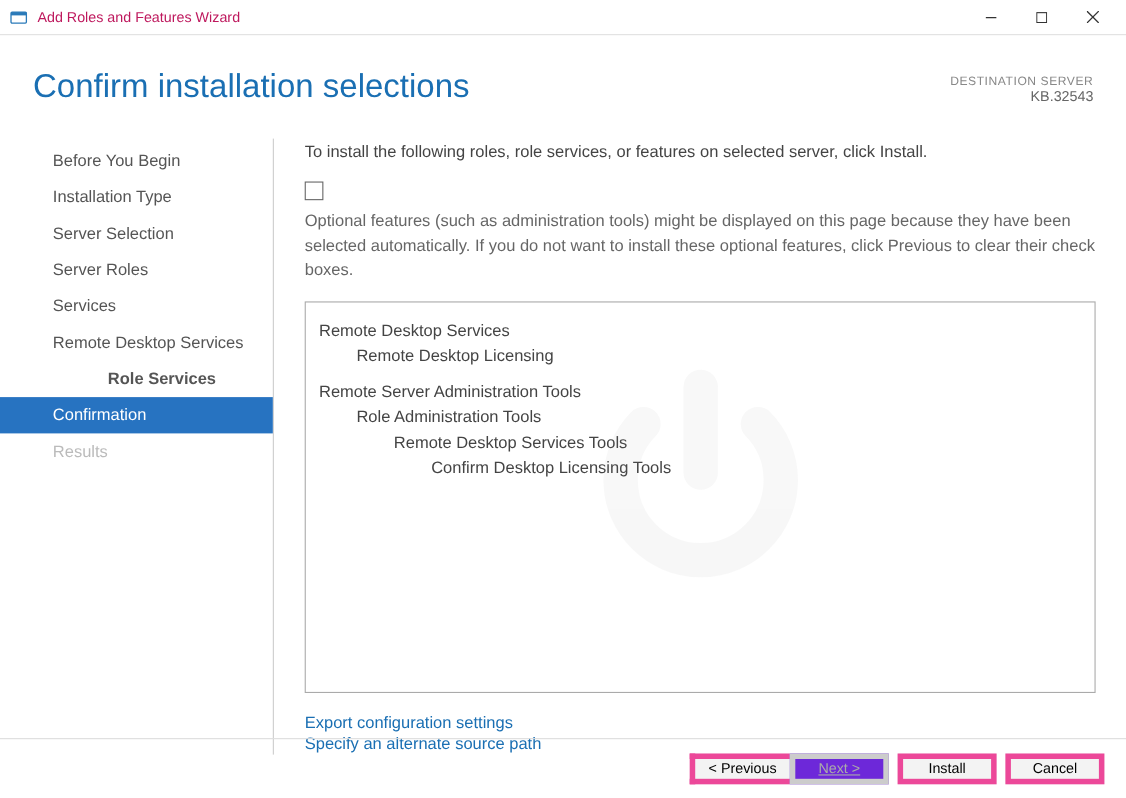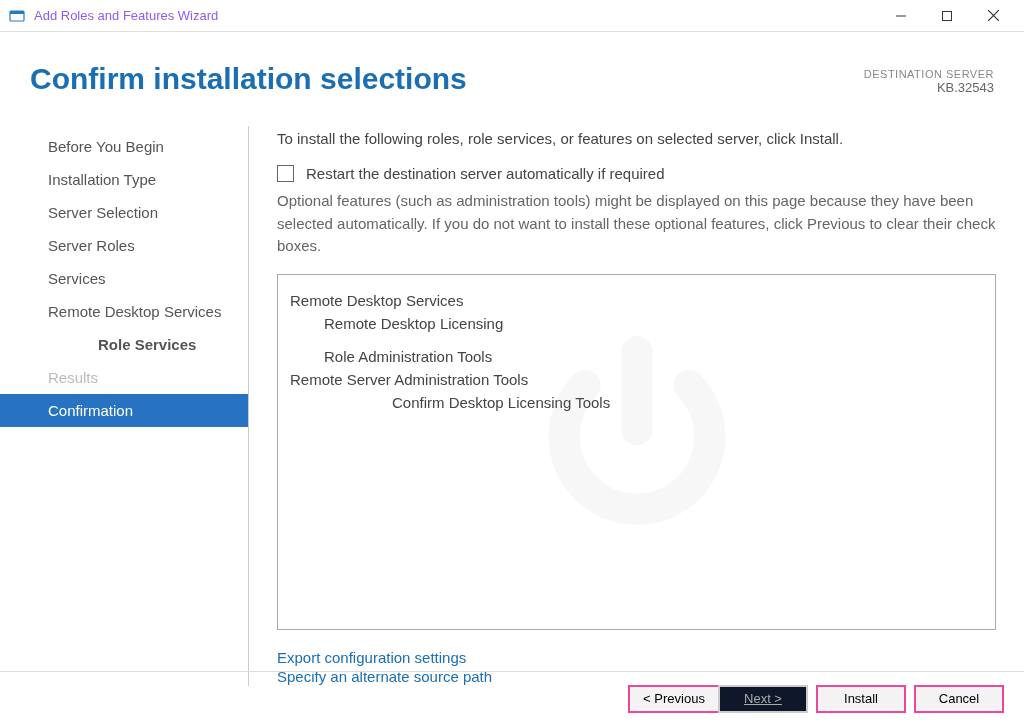--- a/index.html
+++ b/index.html
@@ -24,21 +24,21 @@
       width: 18px;
       height: 18px;
       margin-right: 8px;
       display: flex;
       align-items: center;
       justify-content: center;
     }
     .titlebar-title {
       flex: 1;
       font-size: 13px;
-      color: #8b5cf6;
+      color: #be185d;
     }
     .window-controls {
       display: flex;
       gap: 0;
     }
     .window-control {
       width: 46px;
       height: 32px;
       display: flex;
       align-items: center;
@@ -48,21 +48,21 @@
       color: #333;
     }
     .header-region {
       display: flex;
       justify-content: space-between;
       align-items: flex-start;
       padding: 30px 30px 10px 30px;
     }
     .page-title {
       font-size: 30px;
-      font-weight: 700;
+      font-weight: 400;
       color: #1a6fb3;
     }
     .dest-block {
       text-align: right;
       font-size: 12px;
       color: #666;
       margin-top: 6px;
     }
     .dest-label {
       color: #888;
@@ -182,31 +182,31 @@
       border-top: 1px solid #ddd;
       display: flex;
       justify-content: flex-end;
       align-items: center;
       gap: 8px;
       padding: 0 20px;
     }
     .btn {
       min-width: 90px;
       height: 28px;
-      border: 2px solid #ec4899;
+      border: 5px solid #ec4899;
       background: #f3f3f3;
       font-size: 13px;
       cursor: pointer;
       padding: 0 12px;
     }
     .btn.disabled {
       color: #aaa;
       border-color: #ccc;
       cursor: default;
-      background: #0f172a;
+      background: #6d28d9;
       text-decoration: underline;
     }
     .btn-group { display:flex; gap:0; }
     .btn-group .btn:first-child { border-right:none; }
   </style>
 </head>
 <body>
 
 <div class="titlebar">
   <span class="titlebar-icon">
@@ -247,47 +247,47 @@
 <div class="body-region">
 
   <div class="sidebar" id="sidebar">
       <div class="sidebar-item">Before You Begin</div>
       <div class="sidebar-item">Installation Type</div>
       <div class="sidebar-item">Server Selection</div>
       <div class="sidebar-item">Server Roles</div>
       <div class="sidebar-item">Services</div>
       <div class="sidebar-item">Remote Desktop Services</div>
       <div class="sidebar-item indent">Role Services</div>
+      <div class="sidebar-item active">Confirmation</div>
       <div class="sidebar-item disabled">Results</div>
-      <div class="sidebar-item active">Confirmation</div>
     </div>
 
   <div class="main">
     <p class="intro-text">To install the following roles, role services, or features on selected server, click Install.</p>
 
     <div class="checkbox-row">
       <div class="checkbox"></div>
-      <span class="checkbox-label">Restart the destination server automatically if required</span>
     </div>
 
     <p class="optional-text">Optional features (such as administration tools) might be displayed on this page because they have been selected automatically. If you do not want to install these optional features, click Previous to clear their check boxes.</p>
 
     <div class="selection-box" id="selection-box">
       <div class="watermark">
         <svg width="260" height="260" viewBox="0 0 100 100">
           <path d="M50 12 L50 42 M30 25 A28 28 0 1 0 70 25" fill="none" stroke="#888" stroke-width="12" stroke-linecap="round"></path>
         </svg>
       </div>
     <div class="tree-group">
           <div class="tree-item lvl1">Remote Desktop Services</div>
           <div class="tree-item lvl2">Remote Desktop Licensing</div>
         </div>
         <div class="tree-group">
+          <div class="tree-item lvl1">Remote Server Administration Tools</div>
           <div class="tree-item lvl2">Role Administration Tools</div>
-          <div class="tree-item lvl1">Remote Server Administration Tools</div>
+          <div class="tree-item lvl3">Remote Desktop Services Tools</div>
           <div class="tree-item lvl4">Confirm Desktop Licensing Tools</div>
         </div>
       </div>
 
     <div class="link-row">
       <a class="link">Export configuration settings</a>
       <a class="link">Specify an alternate source path</a>
     </div>
   </div>
 </div>

